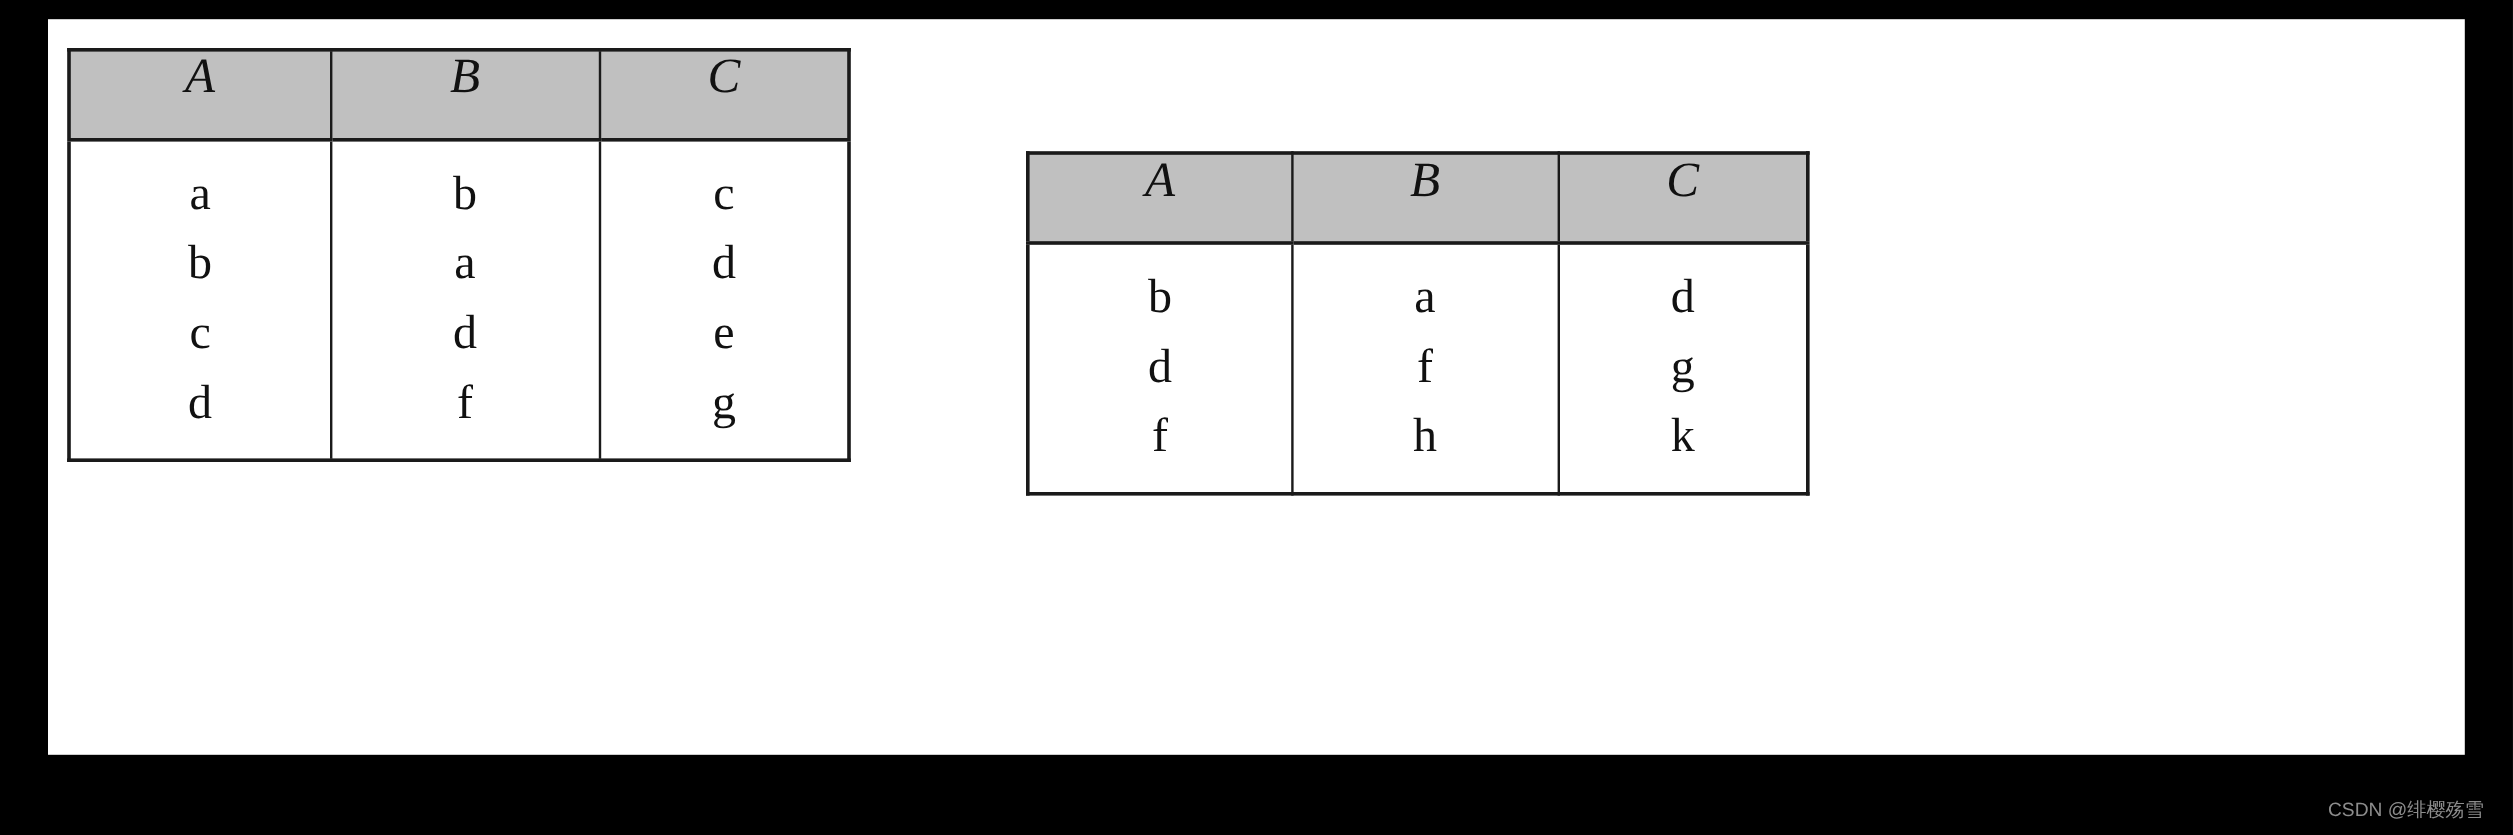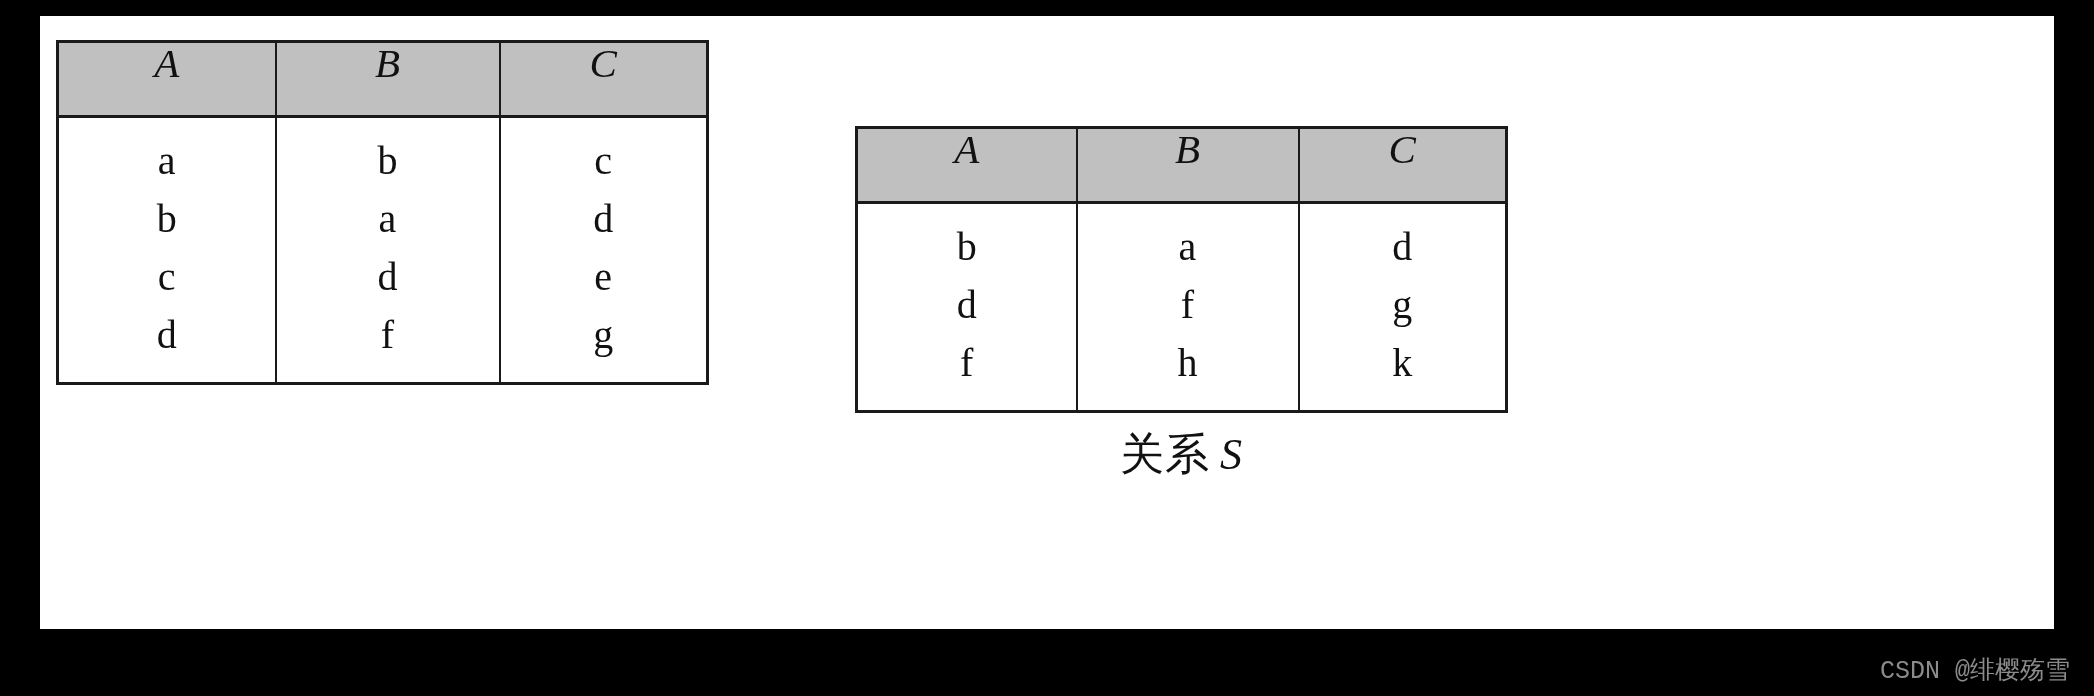--- a/index.html
+++ b/index.html
@@ -103,22 +103,22 @@
     font-family: "Liberation Serif", "DejaVu Serif", serif;
     margin-left: 10px;
   }
 
   
   #watermark {
     position: absolute;
     right: 24px;
     bottom: 10px;
     color: #8c8c8c;
-    font-size: 25px;
-    font-family: Liberation Mono, monospace;
+    font-size: 16px;
+    font-family: Liberation Sans, sans-serif;
     white-space: nowrap;
   }
 </style>
 </head>
 <body>
 
 <div id="white-panel">
 
   <div class="figure" id="figure-r">
     <table class="rel-table" id="table-r">
@@ -198,20 +198,17 @@
           <td>
             <div class="cell-stack">
               <span class="cell-val">d</span>
               <span class="cell-val">g</span>
               <span class="cell-val">k</span>
             </div>
           </td>
         </tr>
       </tbody>
     </table>
-    <div class="caption">
-      <span class="cap-cjk">关系</span><span class="cap-sym">S</span>
-    </div>
   </div>
 
 </div>
 
 <div id="watermark">CSDN @绯樱殇雪</div>
 
 </body></html>

